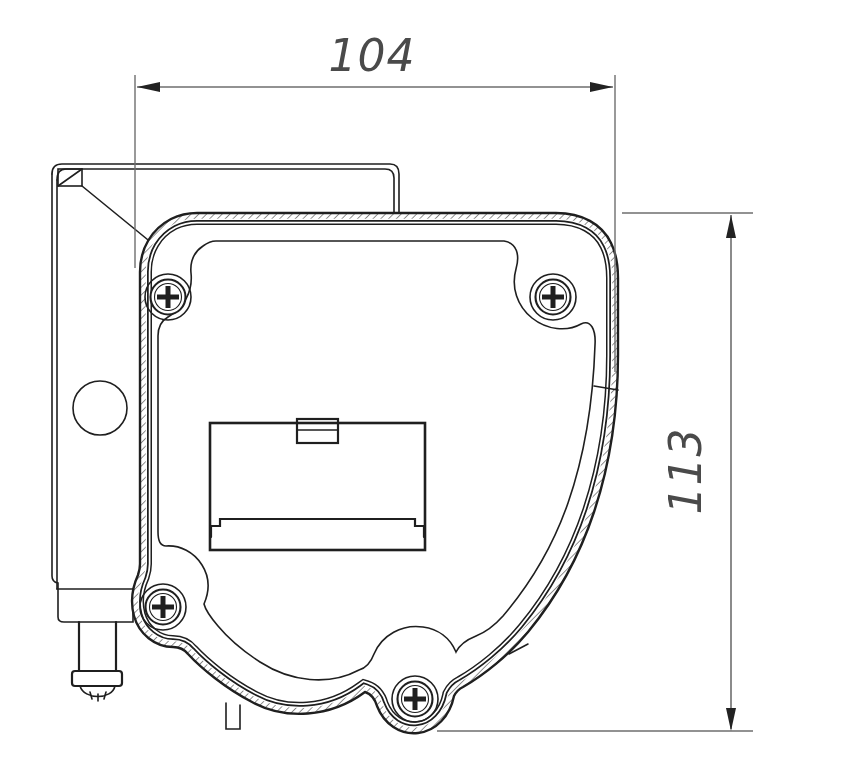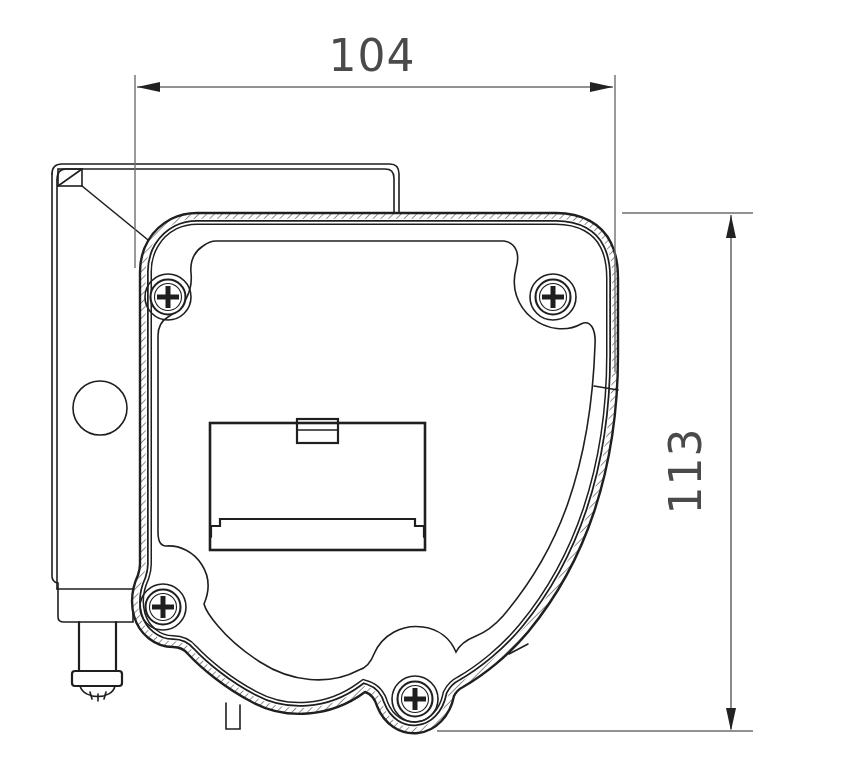--- a/index.html
+++ b/index.html
@@ -5,20 +5,21 @@
   :root{
     --line:#1f1f1f;
     --dim:#6e6e6e;
     --bg:#ffffff;
     --txt:#4a4a4a;
   }
   html,body{margin:0;padding:0;background:var(--bg);}
   .stage{
     position:relative;width:696px;height:768px;background:var(--bg);
     font-family:"DejaVu Sans", sans-serif;
+    font-style:italic;
   }
   svg{display:block}
   .dim-text{
     font-family:"DejaVu Sans", sans-serif;
     font-size:44px;
     fill:var(--txt);
     letter-spacing:1px;
   }
   .thin{stroke:var(--line);stroke-width:1.6;fill:none;stroke-linecap:round;}
   .med{stroke:var(--line);stroke-width:2.2;fill:none;stroke-linecap:round;}

